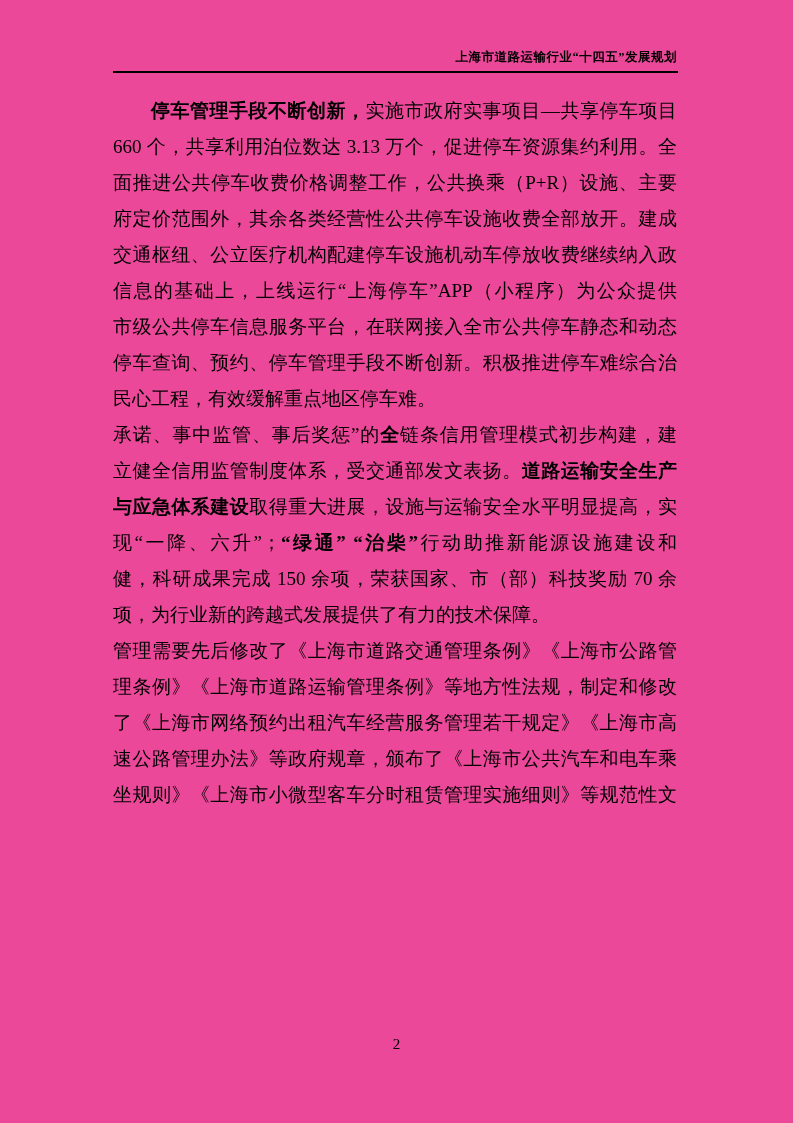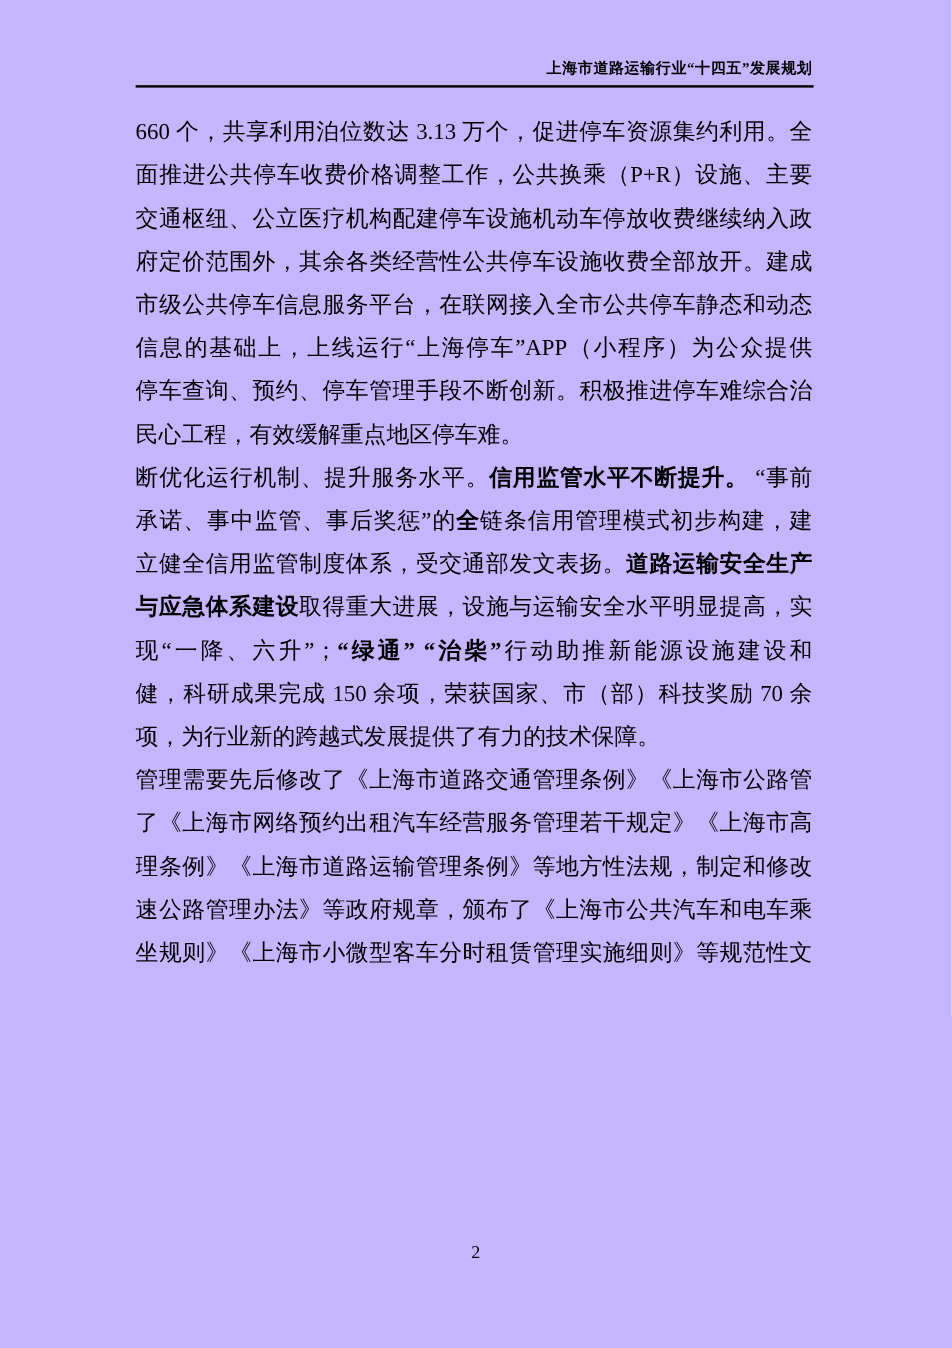--- a/index.html
+++ b/index.html
@@ -1,21 +1,21 @@
 <!DOCTYPE html>
 <html><head>
 <meta charset="utf-8">
 <title>Document</title>
 <style>
   html,body{margin:0;padding:0;background:#ffffff;}
   body{
     width:793px;height:1123px;position:relative;overflow:hidden;
     font-family:"Liberation Serif","DejaVu Serif",serif;color:#000;
   }
-  .page{position:absolute;inset:0;background:#c4b5fd;}
+  .page{position:absolute;inset:0;background:#ec4899;}
   .header-title{
     position:absolute;top:49px;right:116px;
     font-size:12.5px;font-weight:bold;letter-spacing:0.5px;white-space:nowrap;
   }
   .header-rule{
     position:absolute;top:71px;left:113px;width:565px;height:2px;background:#000;
   }
   .doc-body{
     position:absolute;top:93px;left:113px;width:564px;
     font-size:19px;
@@ -38,42 +38,42 @@
 <body>
 
 <div class="page">
 
   <div class="header-title">上海市道路运输行业“十四五”发展规划</div>
 
   <div class="header-rule"></div>
 
   <div class="doc-body">
       <div>
+        <div class="tline j ind"><span class="run b">停车管理手段不断创新，</span><span class="run">实施市政府实事项目—共享停车项目</span></div>
         <div class="tline j"><span class="run">660 个，共享利用泊位数达 3.13 万个，促进停车资源集约利用。全</span></div>
         <div class="tline j"><span class="run">面推进公共停车收费价格调整工作，公共换乘（P+R）设施、主要</span></div>
+        <div class="tline j"><span class="run">府定价范围外，其余各类经营性公共停车设施收费全部放开。建成</span></div>
         <div class="tline j"><span class="run">交通枢纽、公立医疗机构配建停车设施机动车停放收费继续纳入政</span></div>
-        <div class="tline j"><span class="run">府定价范围外，其余各类经营性公共停车设施收费全部放开。建成</span></div>
+        <div class="tline j"><span class="run">信息的基础上，上线运行“上海停车”APP（小程序）为公众提供</span></div>
         <div class="tline j"><span class="run">市级公共停车信息服务平台，在联网接入全市公共停车静态和动态</span></div>
-        <div class="tline j"><span class="run">信息的基础上，上线运行“上海停车”APP（小程序）为公众提供</span></div>
         <div class="tline j"><span class="run">停车查询、预约、停车管理手段不断创新。积极推进停车难综合治理</span></div>
         <div class="tline nj"><span class="run">民心工程，有效缓解重点地区停车难。</span></div>
       </div>
       <div>
-        <div class="tline j"><span class="run">断优化运行机制、提升服务水平。</span><span class="run b">信用监管水平不断提升。</span><span class="run"> “事前</span></div>
         <div class="tline j"><span class="run">承诺、事中监管、事后奖惩”的</span><span class="run b">全</span><span class="run">链条信用管理模式初步构建，建</span></div>
         <div class="tline j"><span class="run">立健全信用监管制度体系，受交通部发文表扬。</span><span class="run b">道路运输安全生产</span></div>
         <div class="tline j"><span class="run b">与应急体系建设</span><span class="run">取得重大进展，设施与运输安全水平明显提高，实</span></div>
         <div class="tline j"><span class="run">现“一降、六升”；</span><span class="run b">“绿通” “治柴”</span><span class="run">行动助推新能源设施建设和</span></div>
         <div class="tline j"><span class="run">健，科研成果完成 150 余项，荣获国家、市（部）科技奖励 70 余</span></div>
         <div class="tline nj"><span class="run">项，为行业新的跨越式发展提供了有力的技术保障。</span></div>
       </div>
       <div>
         <div class="tline j"><span class="run">管理需要先后修改了《上海市道路交通管理条例》《上海市公路管</span></div>
+        <div class="tline j"><span class="run">理条例》《上海市道路运输管理条例》等地方性法规，制定和修改</span></div>
         <div class="tline j"><span class="run">了《上海市网络预约出租汽车经营服务管理若干规定》《上海市高</span></div>
-        <div class="tline j"><span class="run">理条例》《上海市道路运输管理条例》等地方性法规，制定和修改</span></div>
         <div class="tline j"><span class="run">速公路管理办法》等政府规章，颁布了《上海市公共汽车和电车乘</span></div>
         <div class="tline j"><span class="run">坐规则》《上海市小微型客车分时租赁管理实施细则》等规范性文</span></div>
       </div>
     </div>
 
   <div class="page-number">2</div>
 
 </div>
 
 </body></html>

